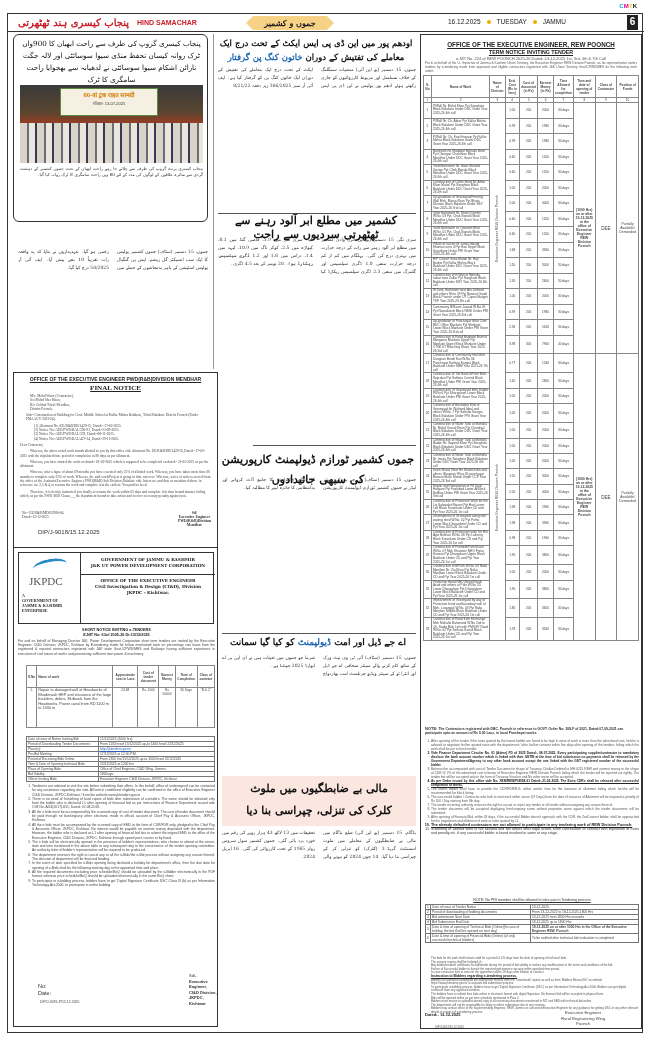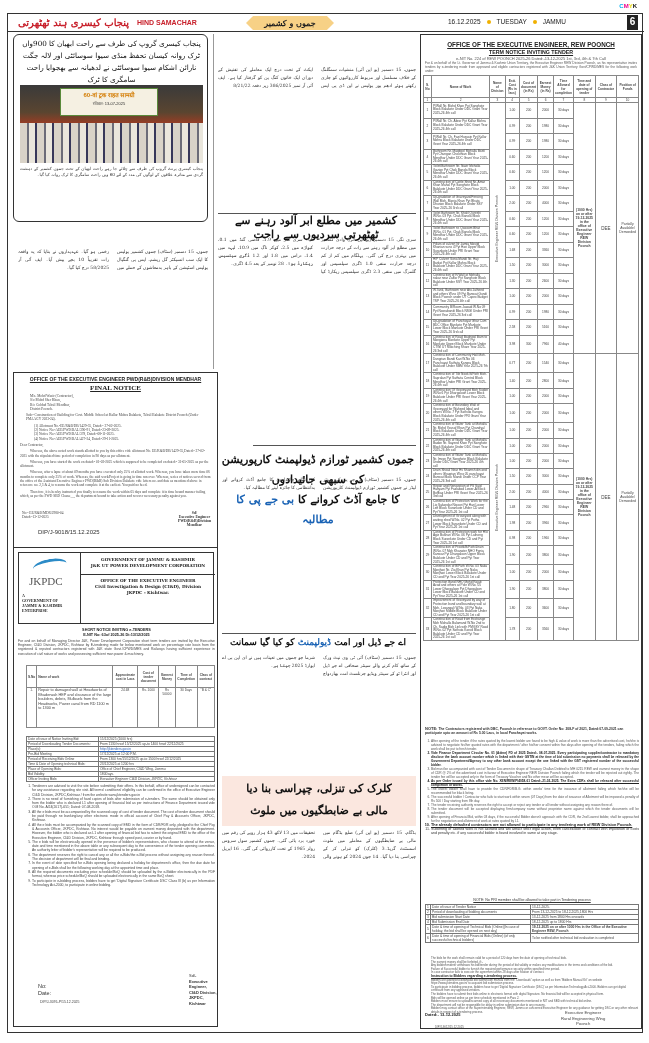--- a/index.html
+++ b/index.html
@@ -206,45 +206,48 @@
       <div style="font-weight:normal">Sd/-</div>
         <div>Executive Engineer,</div>
         <div>CI&amp;D Division,</div>
         <div>JKPDC,</div>
         <div>Kishtwar</div>
     </div>
   </div>
 
   <div class="rule" style="left:205px;top:20px;width:1px;height:335px;background:#999"></div>
 
+  <div class="headline" style="position:absolute;left:208px;top:22px;width:200px;font-size:8.5px;line-height:14px">
+    <div>اودھم پور میں این ڈی پی ایس ایکٹ کے تحت درج ایک</div>
+    <div><span>معاملے کی تفتیش کے دوران</span> <span class="blue">خاتون کنگ پن گرفتار</span></div>
+  </div>
   <div class="urdu" style="position:absolute;left:210px;top:52px;width:198px;height:145px;font-size:4.5px;line-height:8px;overflow:hidden;column-count:2;column-gap:8px;text-align:justify">جموں، 15 دسمبر (یو این آئی) منشیات سمگلنگ کے خلاف مسلسل اور مربوط کارروائیوں کو جاری رکھتے ہوئے ادھم پور پولیس نے این ڈی پی ایس ایکٹ کے تحت درج ایک معاملے کی تفتیش کے دوران ایک خاتون کنگ پن کو گرفتار کیا ہے۔ ایف آئی آر نمبر 386/2025 زیر دفعہ 8/21/22</div>
 
   <div class="rule" style="left:210px;top:199px;width:198px;background:#555"></div>
   <div class="headline" style="position:absolute;left:208px;top:200px;width:200px;font-size:11px;line-height:14px">
     <span>کشمیر میں مطلع ابر آلود رہنے سے</span> <span>ٹھٹھرتی سردیوں سے راحت</span>
   </div>
   <div class="urdu" style="position:absolute;left:210px;top:222px;width:198px;height:200px;font-size:4.5px;line-height:8px;overflow:hidden;column-count:2;column-gap:8px;text-align:justify">سری نگر، 15 دسمبر (یو این آئی) وادی کشمیر میں مطلع ابر آلود رہنے سے رات کے درجہ حرارت میں بہتری درج کی گئی۔ پہلگام میں کم از کم درجہ حرارت منفی 1.0 ڈگری سیلسیس اور گلمرگ میں منفی 2.3 ڈگری سیلسیس ریکارڈ کیا گیا۔ سری نگر میں 1.9، قاضی گنڈ میں 0.1، کپواڑہ میں 2.5، کوکر ناگ میں 10.9، لیہہ میں 1.4، دراس میں 1.8 اور 1.2 ڈگری سیلسیس ریکارڈ ہوا۔ 28 نومبر کے بعد 4.5 ڈگری۔</div>
 
   <div class="rule" style="left:245px;top:431px;width:163px;background:#555"></div>
   <div class="headline" style="position:absolute;left:212px;top:436px;width:196px;font-size:11px;line-height:20px">
     <div>جموں کشمیر ٹورازم ڈیولپمنٹ کارپوریشن کی سبھی جائیدادوں</div>
-    <div><span>کا جامع آڈٹ کروانے کا</span> <span class="blue">بی جے پی کا مطالبہ</span></div>
   </div>
   <div class="urdu" style="position:absolute;left:214px;top:462px;width:194px;height:150px;font-size:4.5px;line-height:8px;overflow:hidden;column-count:2;column-gap:8px;text-align:justify">جموں، 15 دسمبر (سٹاف) بی جے پی کے سینئر لیڈر نے جموں کشمیر ٹورازم ڈیولپمنٹ کارپوریشن کی تمام جائیدادوں کا جامع آڈٹ کروانے اور بدانتظامی کا جائزہ لینے کا مطالبہ کیا۔</div>
 
   <div class="rule" style="left:214px;top:619px;width:194px;background:#555"></div>
   <div class="headline" style="position:absolute;left:212px;top:621px;width:196px;font-size:9px;line-height:14px">
     <span>اے جے ڈیل اور امت</span> <span class="blue">ڈیولپمنٹ</span> <span>کو کیا گیا سمانت</span>
   </div>
   <div class="urdu" style="position:absolute;left:214px;top:640px;width:194px;height:120px;font-size:4.5px;line-height:8px;overflow:hidden;column-count:2;column-gap:8px;text-align:justify">جموں، 15 دسمبر (سٹاف) آئی ٹی وی نیٹ ورک کے ساتھ کام کرنے والے سینئر صحافی اے جے ڈیل اور انٹرا ٹو کے سینئر ویڈیو جرنلسٹ امت بھاردواج شرما جو جموں میں تعینات ہیں نے ای این بی اے ایوارڈ 2025 جیتا ہے۔</div>
 
   <div style="position:absolute;left:214px;top:762px;width:194px;height:50px;background:#fbe7df"></div>
   <div class="headline" style="position:absolute;left:214px;top:764px;width:194px;font-size:11px;line-height:22px">
+    <div>مالی بے ضابطگیوں میں ملوث</div>
     <div>کلرک کی تنزلی، چپراسی بنا دیا</div>
-    <div>مالی بے ضابطگیوں میں ملوث</div>
   </div>
   <div class="urdu" style="position:absolute;left:214px;top:815px;width:194px;height:195px;font-size:4.5px;line-height:8px;overflow:hidden;column-count:2;column-gap:8px;text-align:justify">بڈگام، 15 دسمبر (یو این آئی) ضلع بڈگام میں مالی بے ضابطگیوں کے معاملے میں ملوث اسسٹنٹ گریڈ۔3 (کلرک) کو تنزلی کر کے چپراسی بنا دیا گیا۔ 14 جون 2024 کو ہونے والی تحقیقات میں 13 لاکھ 43 ہزار روپے کی رقم میں خورد برد پائی گئی۔ جموں کشمیر سول سروس رولز 1965 کے تحت کارروائی کی گئی۔ 16 اپریل 2024۔</div>
 
   <div class="notice" style="left:412px;top:20px;width:222px;height:995px;border-width:1.5px">
     <div style="text-align:center;font-size:6.3px;font-weight:bold;text-decoration:underline;margin-top:6px">OFFICE OF THE EXECUTIVE ENGINEER, REW POONCH</div>
     <div style="text-align:center;font-size:5.3px;font-weight:bold;text-decoration:underline;margin-top:1px">TERM NOTICE INVITING TENDER</div>
     <div style="text-align:center;font-size:4px;color:#555;margin-top:1px">e-NIT No. 224 of REW POONCH 2025-26 Dated:-13-12-2025 1st, 3rd, 4th &amp; 7th Call</div>
     <div style="font-size:3.2px;line-height:4px;color:#555;padding:0 4px;text-align:justify">For &amp; on behalf of the Lt. Governor of Jammu &amp; Kashmir Union Territory, the Executive Engineer REW Division Poonch, as his representative invites tenders by e-tendering mode from approved and eligible contractors registered with J&amp;K Union Territory Govt/CPWD/MES for the following work under:</div>
     <table class="tender" style="position:absolute;left:2px;top:40px;width:216px">
       <thead>

